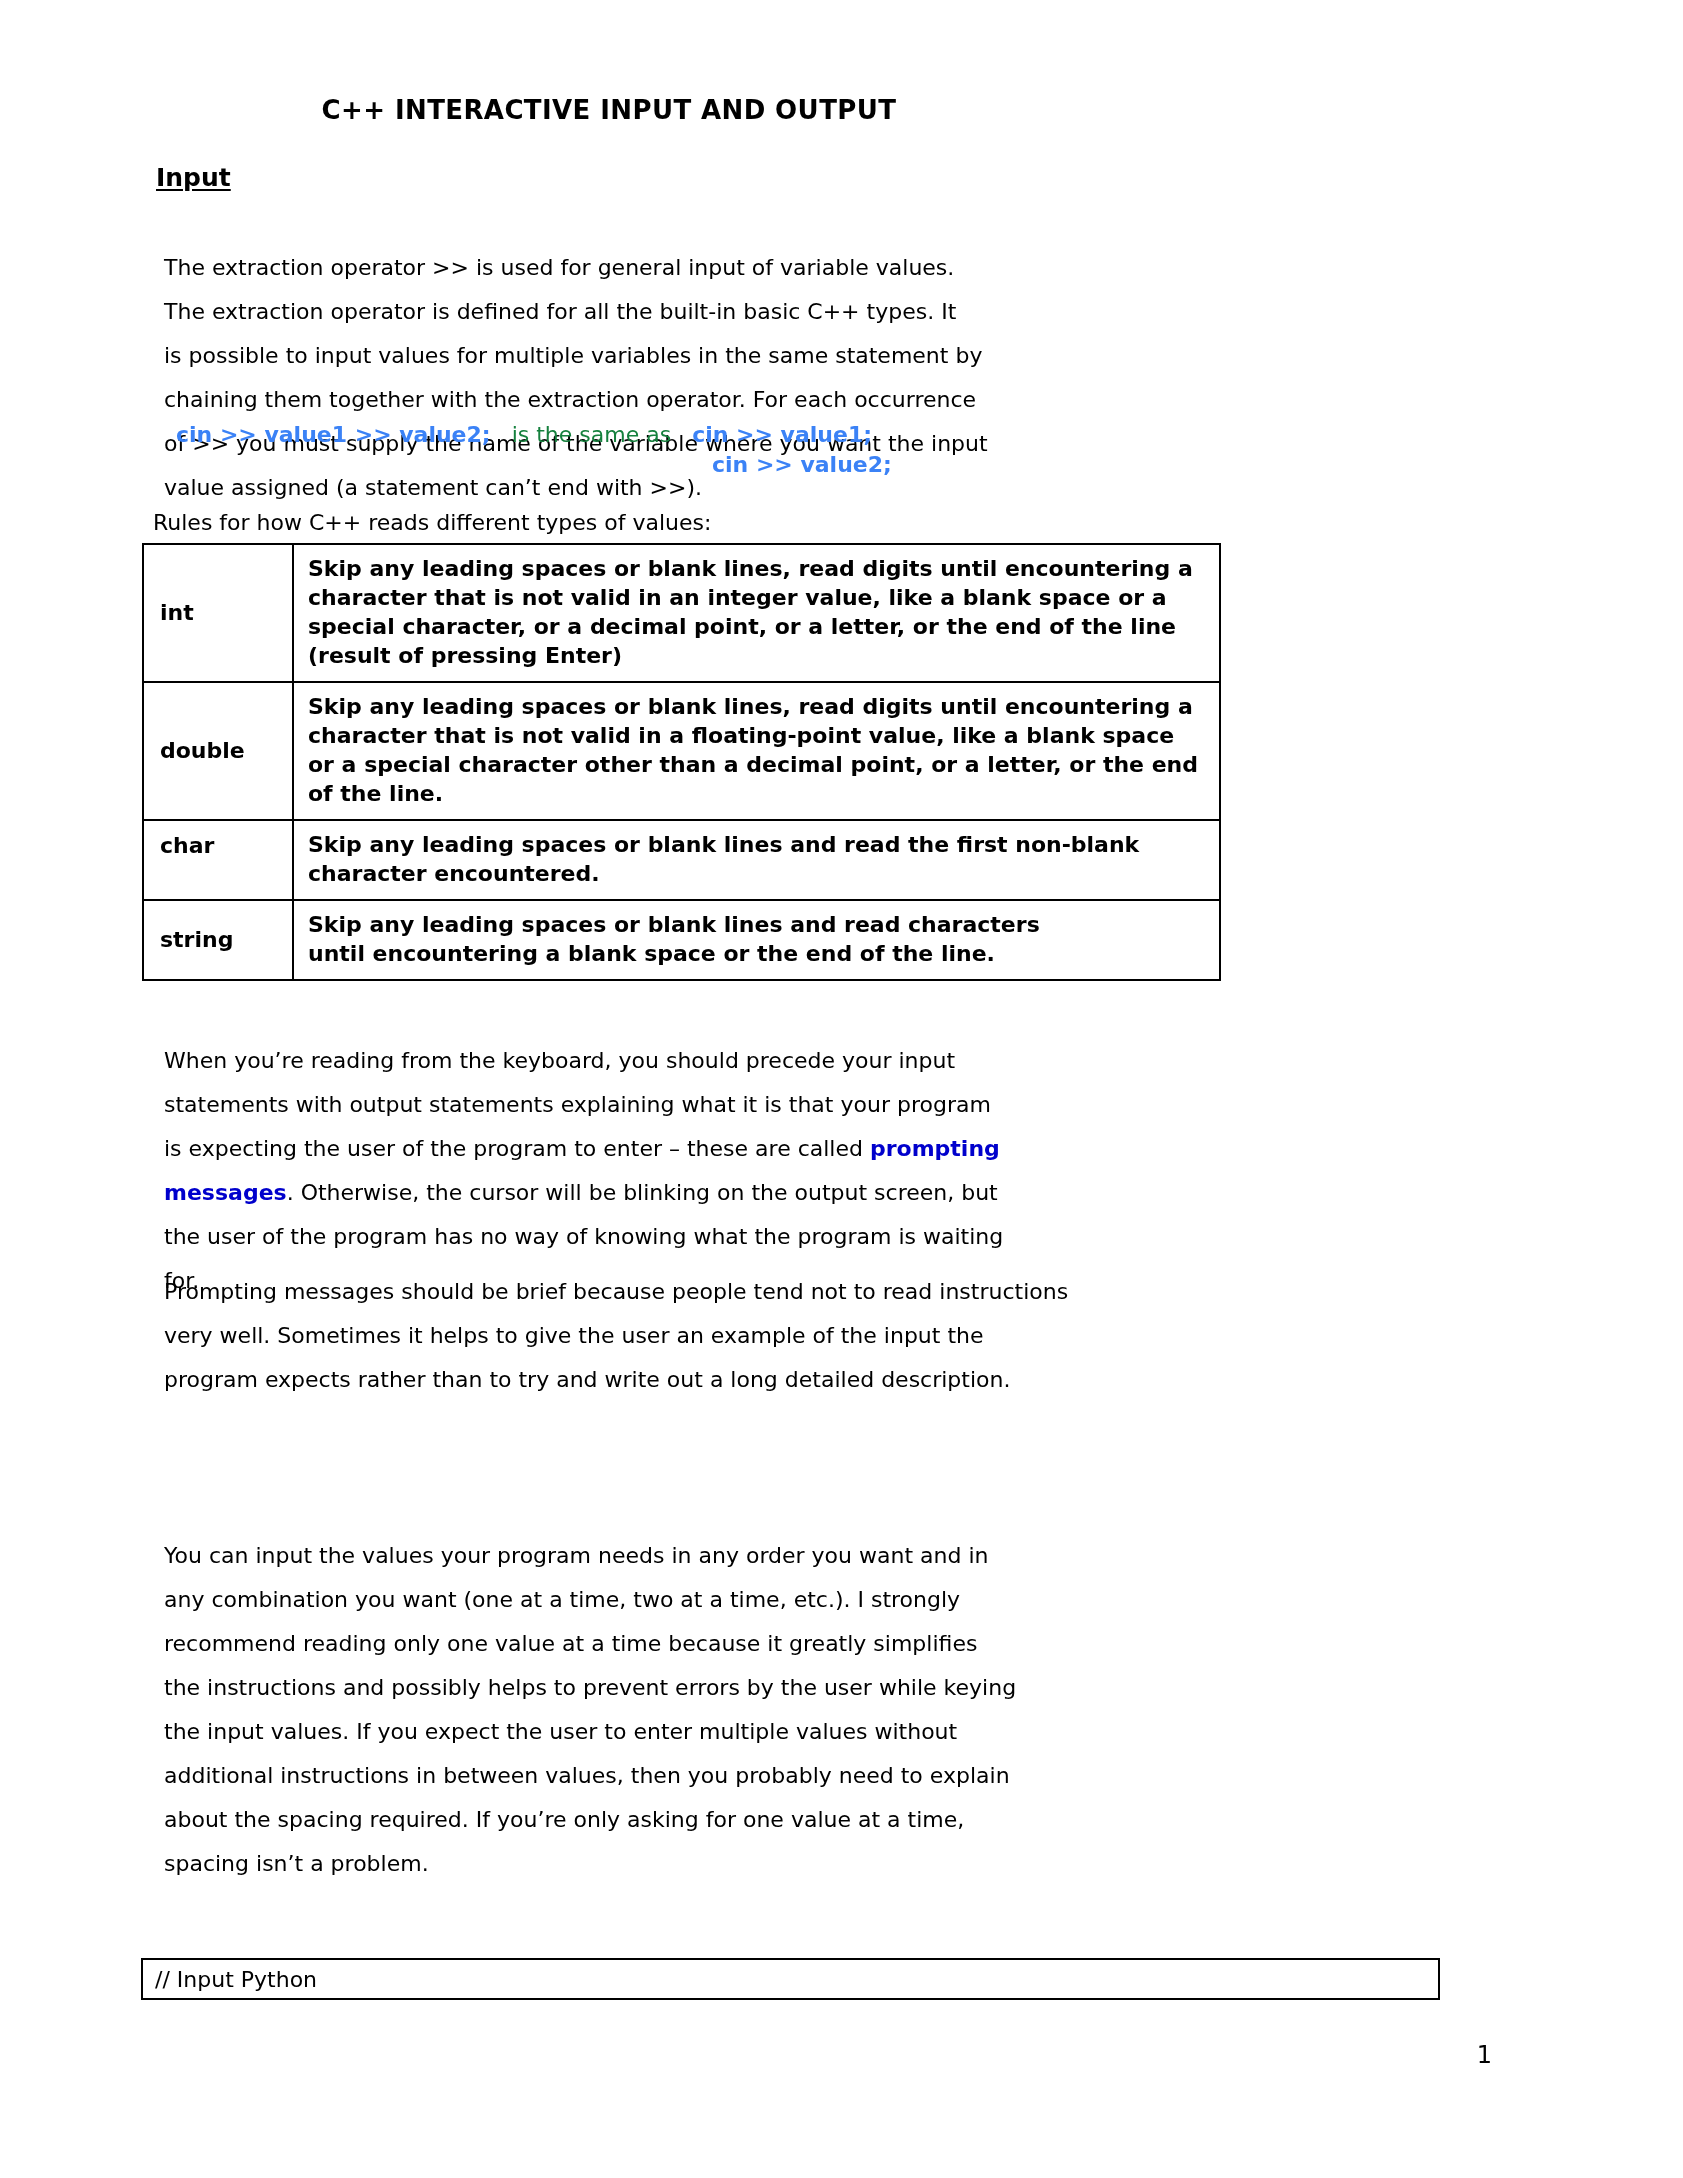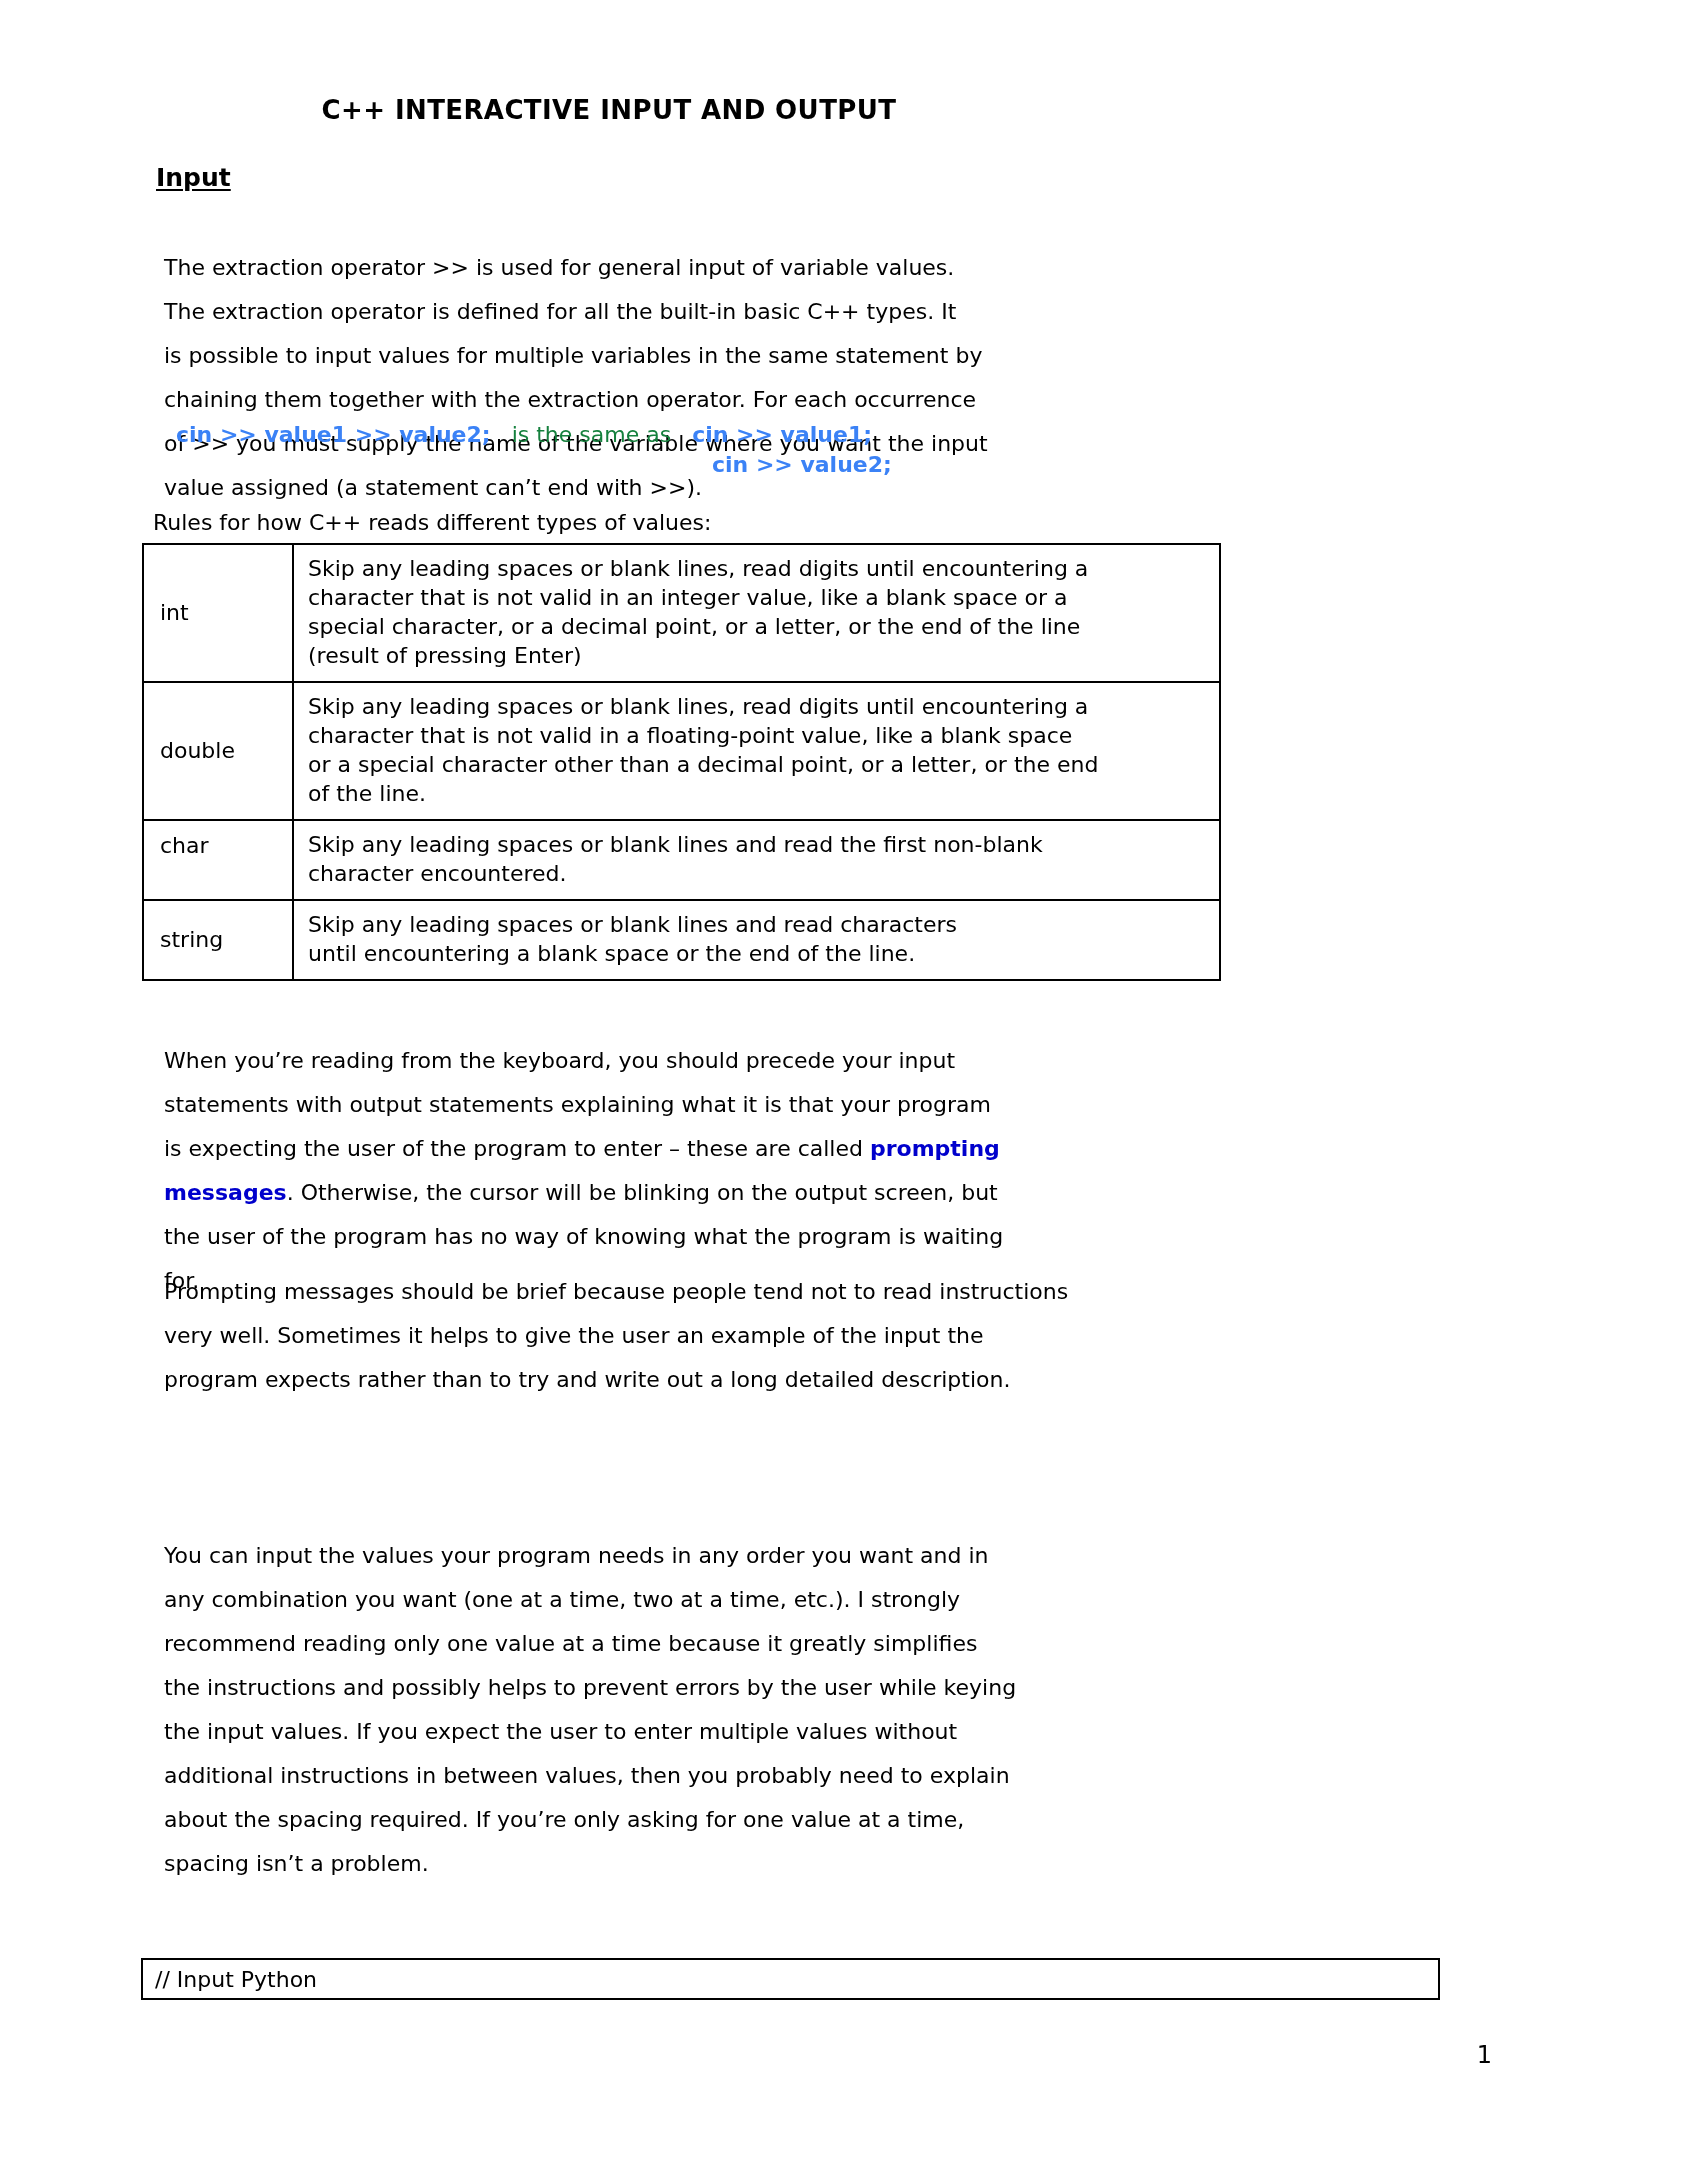--- a/index.html
+++ b/index.html
@@ -107,20 +107,21 @@
     border-collapse: collapse;
     table-layout: fixed;
   }
   .rules-table td {
     border: 2px solid #000000;
     font-size: 22px;
     line-height: 29px;
     padding: 7px 8px 8px 9px;
     vertical-align: middle;
     white-space: pre-line;
+    font-weight: bold;
   }
   .rules-table td.type-cell {
     width: 124px;
     padding-left: 16px;
     vertical-align: middle;
     margin-top: 41px;
   }
   .rules-table td.type-cell.top-align {
     vertical-align: top;
     padding-top: 10px;

